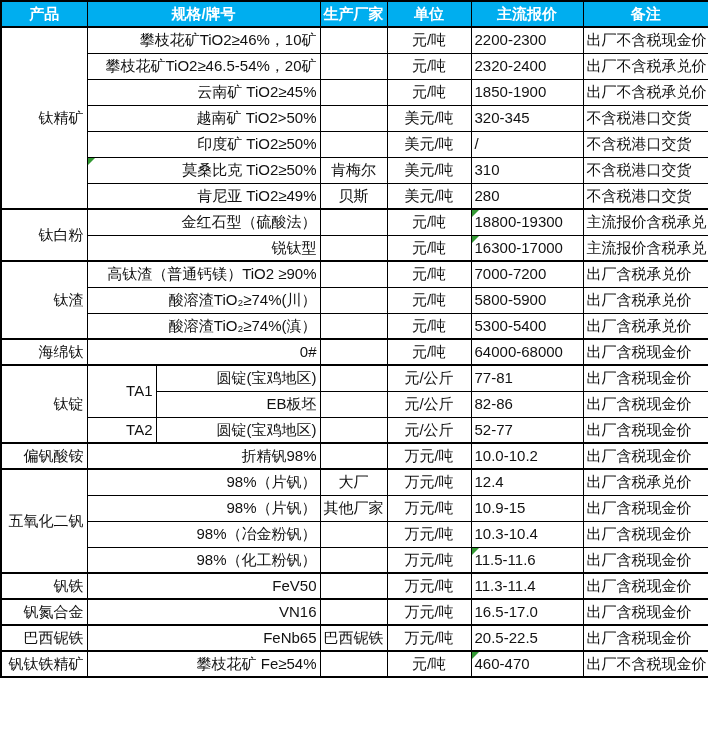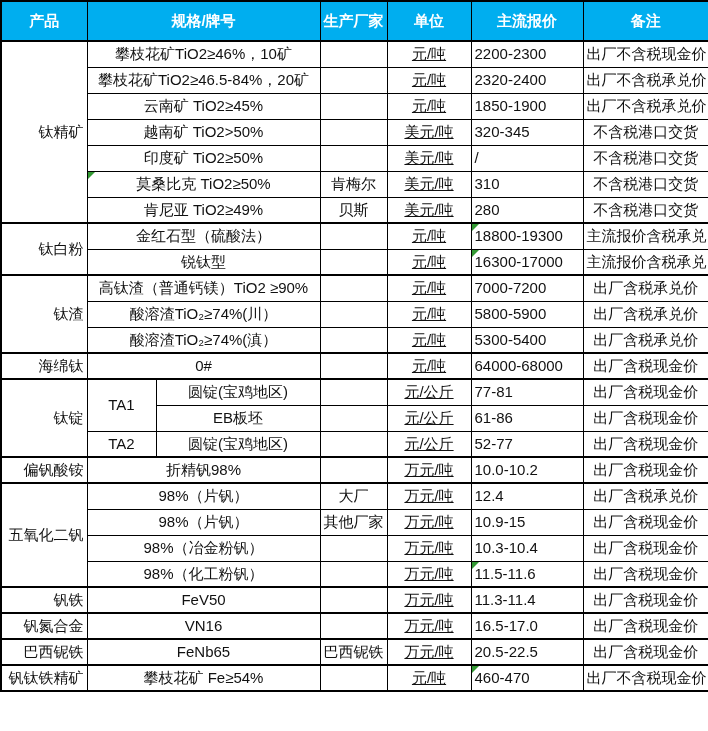--- a/index.html
+++ b/index.html
@@ -25,36 +25,36 @@
   th,td{
     border:1px solid var(--border);
     font-size:15px;
     line-height:1.1;
     padding:0 3px;
     overflow:hidden;
     white-space:nowrap;
     vertical-align:middle;
     position:relative;
   }
-  thead tr{height:40px;}
+  thead tr{height:26px;}
   tbody tr{height:26px;}
   thead th{
     background:var(--header-bg);
     color:var(--header-text);
     font-weight:bold;
     text-align:center;
     padding:0;
   }
   tr.group-start td{border-top-width:2px;}
   td.col-product{text-align:right;}
-  td.col-spec,td.col-form,td.col-grade{text-align:center;margin-left:16px;}
+  td.col-spec,td.col-form,td.col-grade{text-align:right;margin-left:16px;}
   td.col-mfr{text-align:center;padding:0 1px;}
-  td.col-unit{text-align:center;text-decoration:underline;}
+  td.col-unit{text-align:center;}
   td.col-price{text-align:left;}
-  td.col-note{text-align:center;}
+  td.col-note{text-align:left;}
   .tri{
     position:absolute;top:0;left:0;width:0;height:0;
     border-top:7px solid var(--tri);
     border-right:7px solid transparent;
   }
 </style>
 </head>
 <body>
 
 <table>
@@ -80,21 +80,21 @@
   <tbody>
       <tr class="group-start">
         <td class="col-product" rowspan="7">钛精矿</td>
         <td class="col-spec" colspan="2">攀枝花矿TiO2≥46%，10矿</td>
         <td class="col-mfr"></td>
         <td class="col-unit">元/吨</td>
         <td class="col-price">2200-2300</td>
         <td class="col-note">出厂不含税现金价</td>
       </tr>
       <tr>
-        <td class="col-spec" colspan="2">攀枝花矿TiO2≥46.5-84%，20矿</td>
+        <td class="col-spec" colspan="2">攀枝花矿TiO2≥46.5-54%，20矿</td>
         <td class="col-mfr"></td>
         <td class="col-unit">元/吨</td>
         <td class="col-price">2320-2400</td>
         <td class="col-note">出厂不含税承兑价</td>
       </tr>
       <tr>
         <td class="col-spec" colspan="2">云南矿 TiO2≥45%</td>
         <td class="col-mfr"></td>
         <td class="col-unit">元/吨</td>
         <td class="col-price">1850-1900</td>
@@ -179,21 +179,21 @@
         <td class="col-form">圆锭(宝鸡地区)</td>
         <td class="col-mfr"></td>
         <td class="col-unit">元/公斤</td>
         <td class="col-price">77-81</td>
         <td class="col-note">出厂含税现金价</td>
       </tr>
       <tr>
         <td class="col-form">EB板坯</td>
         <td class="col-mfr"></td>
         <td class="col-unit">元/公斤</td>
-        <td class="col-price">61-86</td>
+        <td class="col-price">82-86</td>
         <td class="col-note">出厂含税现金价</td>
       </tr>
       <tr>
         <td class="col-grade" rowspan="1">TA2</td>
         <td class="col-form">圆锭(宝鸡地区)</td>
         <td class="col-mfr"></td>
         <td class="col-unit">元/公斤</td>
         <td class="col-price">52-77</td>
         <td class="col-note">出厂含税现金价</td>
       </tr>

